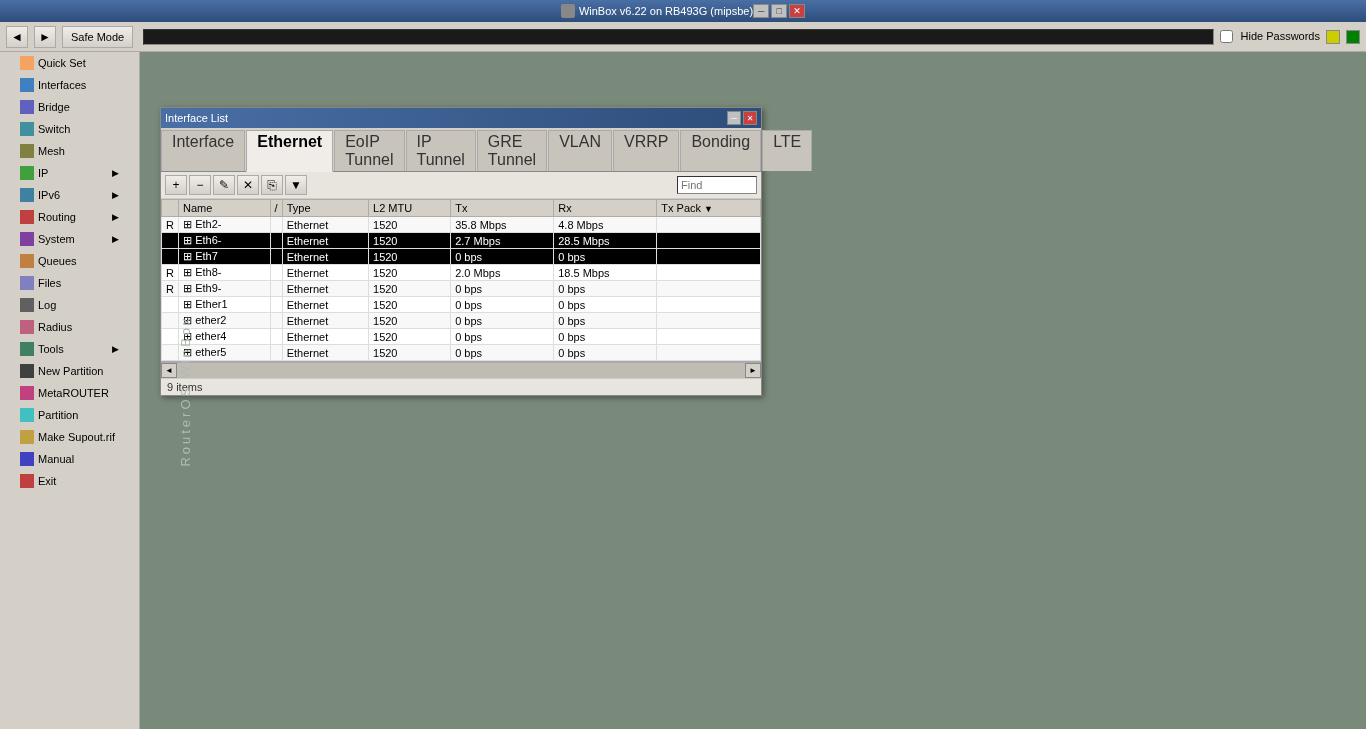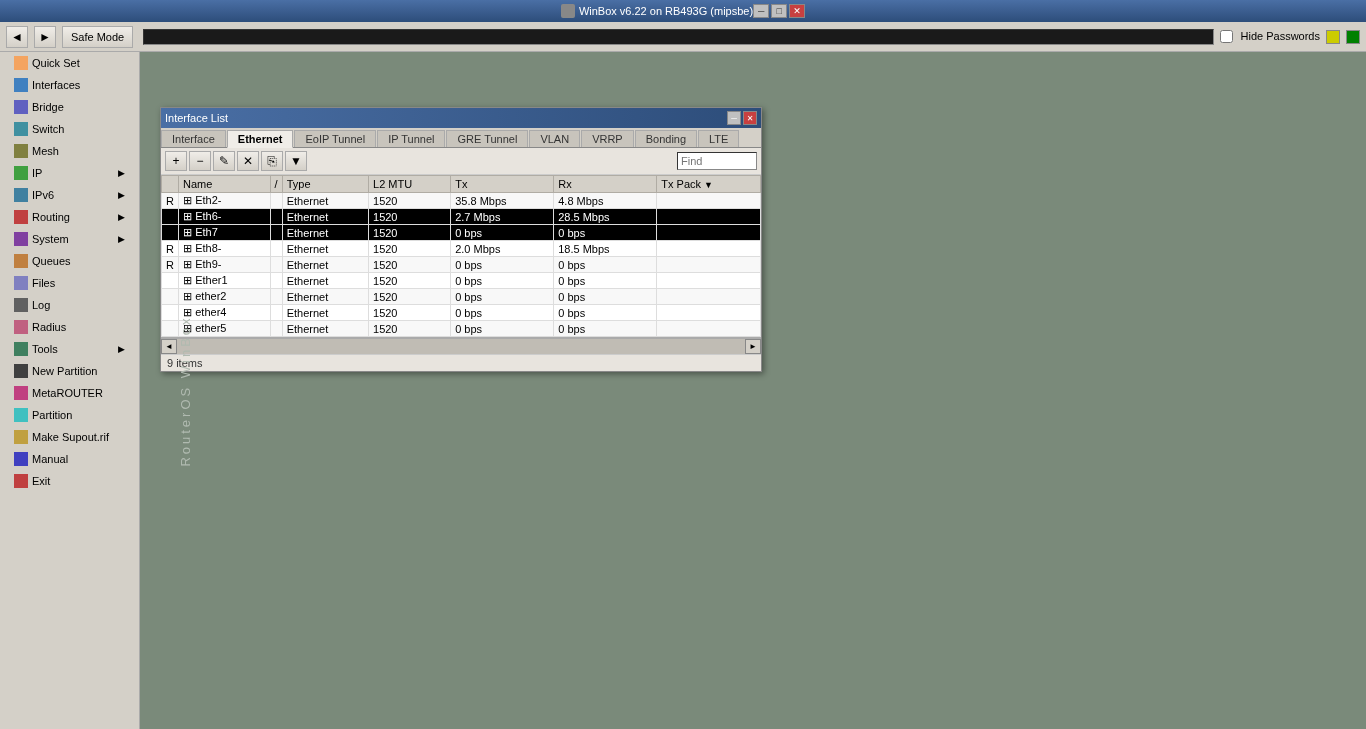--- a/index.html
+++ b/index.html
@@ -116,21 +116,21 @@
     .sidebar {
       width: 140px;
       background: #d4d0c8;
       border-right: 1px solid #aaa;
       overflow-y: auto;
       flex-shrink: 0;
     }
     .sidebar-item {
       display: flex;
       align-items: center;
-      padding: 2px 14px;
+      padding: 2px 20px;
       height: 22px;
       cursor: pointer;
       gap: 4px;
       font-size: 11px;
       color: #000;
     }
     .sidebar-icon {
       width: 14px;
       height: 14px;
       flex-shrink: 0;
@@ -205,21 +205,21 @@
 
     
     .window-tabs {
       display: flex;
       background: #d4d0c8;
       border-bottom: 1px solid #888;
       padding-top: 2px;
     }
     .tab {
       padding: 2px 10px;
-      font-size: 11px;
+      font-size: 16px;
       cursor: pointer;
       border: 1px solid #aaa;
       border-bottom: none;
       background: #c8c4bc;
       margin-right: 1px;
       color: #333;
     }
     .tab.active {
       background: #f0ede8;
       color: #000;

